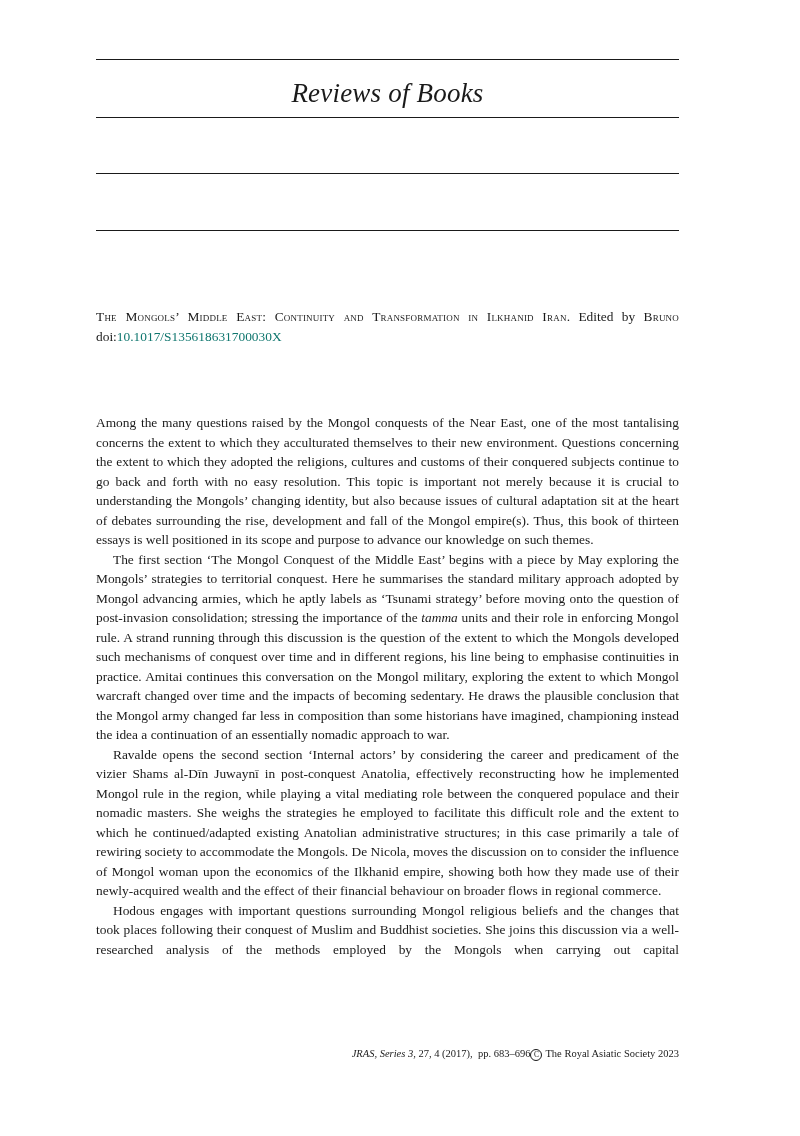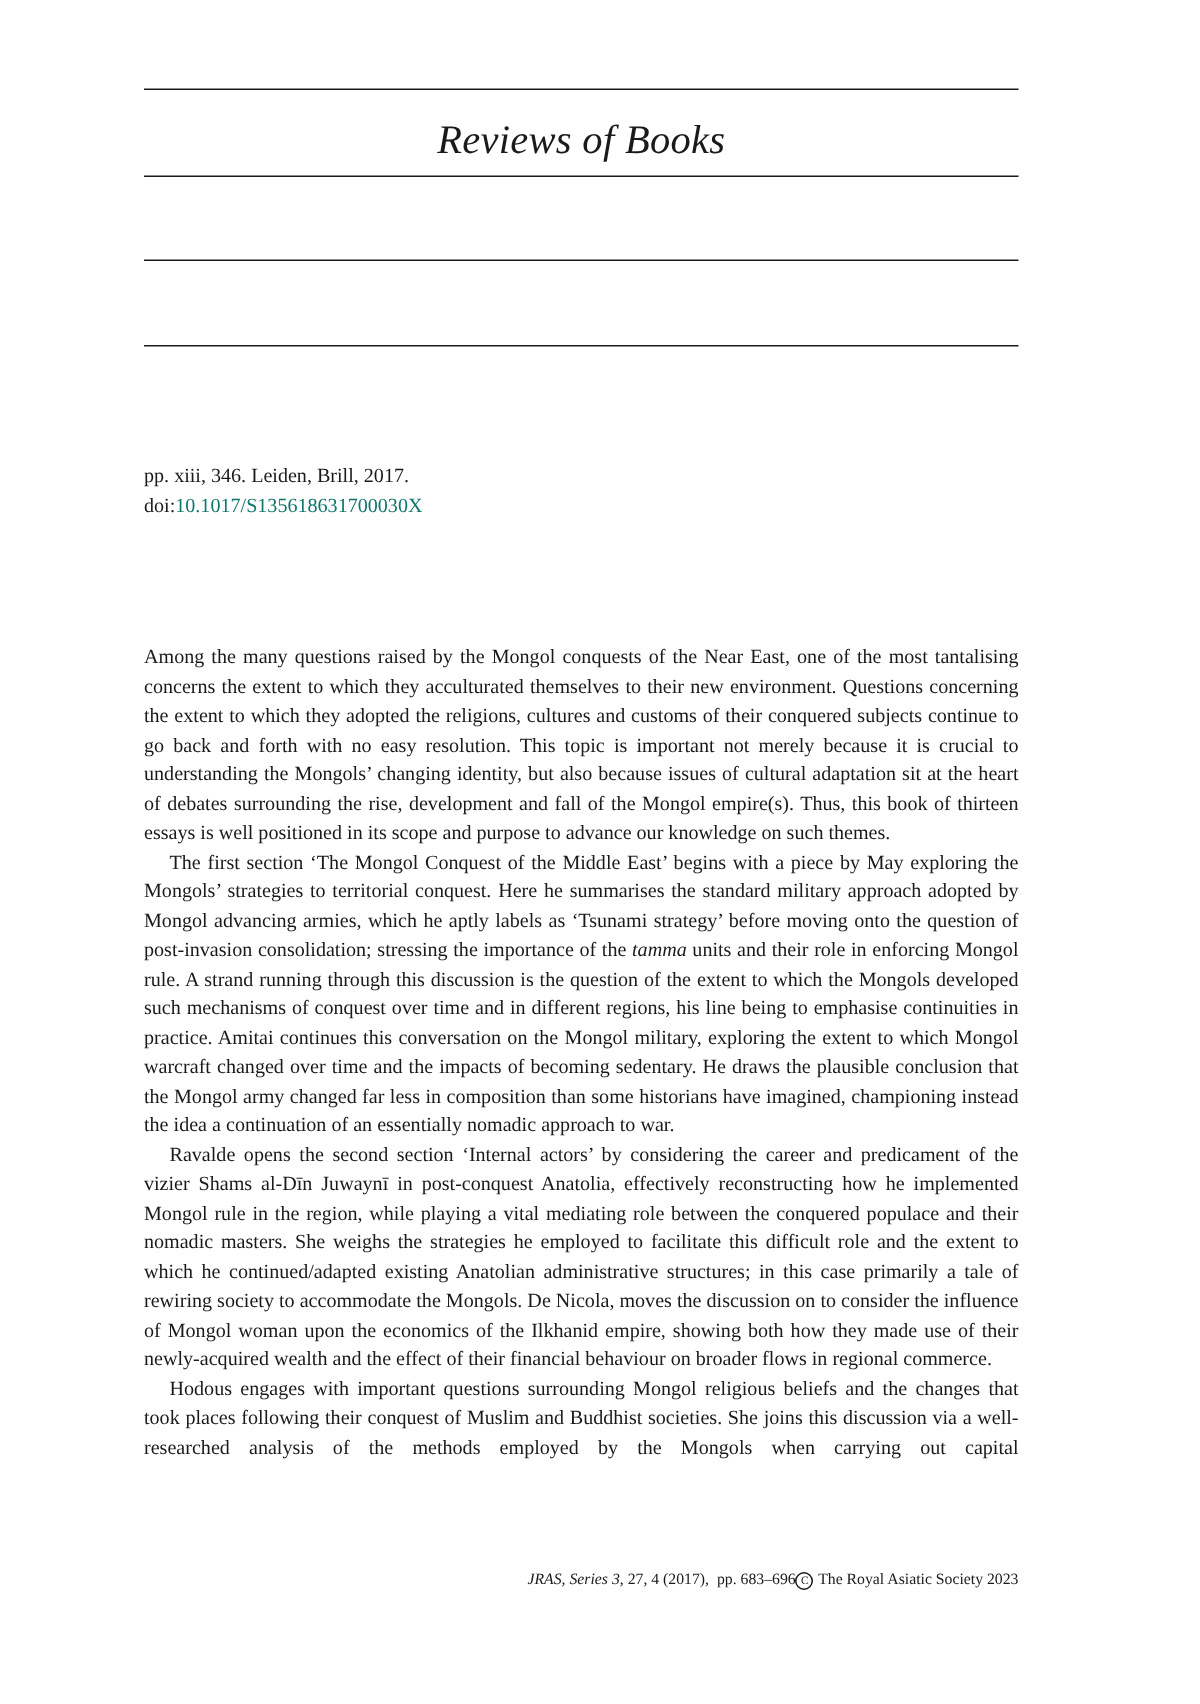--- a/index.html
+++ b/index.html
@@ -57,21 +57,21 @@
     }
     .doi-link {
       color: #0f766e;
       text-decoration: none;
       font-family: Liberation Serif, serif;
     }
     .body-text {
       position: absolute;
       left: 96px;
       width: 583px;
-      top: 428px;
+      top: 413px;
       font-size: 13.4px;
       line-height: 19.5px;
     }
     .body-text p {
       margin: 0;
       text-align: justify;
       hyphens: none;
     }
     .body-text p.indent {
       text-indent: 17px;
@@ -105,21 +105,21 @@
 </head>
 <body>
 
 <div class="rule" style="top:59px;"></div>
 <div class="header-title">Reviews of Books</div>
 <div class="rule" style="top:117px;"></div>
 <div class="rule" style="top:173px;"></div>
 <div class="rule" style="top:230px;"></div>
 
 <div class="citation">
-  <span class="line last">pp. xiii, 346. Leiden, Brill, 2017.</span>
+  <span class="line"><span class="sc">The Mongols’ Middle East: Continuity and Transformation in Ilkhanid Iran</span>. <span>Edited by</span> <span class="sc">Bruno</span></span>
   <span class="line last"><span>doi:</span><a class="doi-link" href="#">10.1017/S135618631700030X</a></span>
 </div>
 
 <div class="body-text">
   <p>Among the many questions raised by the Mongol conquests of the Near East, one of the most tantalising concerns the extent to which they acculturated themselves to their new environment. Questions concerning the extent to which they adopted the religions, cultures and customs of their conquered subjects continue to go back and forth with no easy resolution. This topic is important not merely because it is crucial to understanding the Mongols’ changing identity, but also because issues of cultural adaptation sit at the heart of debates surrounding the rise, development and fall of the Mongol empire(s). Thus, this book of thirteen essays is well positioned in its scope and purpose to advance our knowledge on such themes.</p>
   <p class="indent"><span>The first section ‘The Mongol Conquest of the Middle East’ begins with a piece by May exploring the Mongols’ strategies to territorial conquest. Here he summarises the standard military approach adopted by Mongol advancing armies, which he aptly labels as ‘Tsunami strategy’ before moving onto the question of post-invasion consolidation; stressing the importance of the </span><em>tamma</em><span> units and their role in enforcing Mongol rule. A strand running through this discussion is the question of the extent to which the Mongols developed such mechanisms of conquest over time and in different regions, his line being to emphasise continuities in practice. Amitai continues this conversation on the Mongol military, exploring the extent to which Mongol warcraft changed over time and the impacts of becoming sedentary. He draws the plausible conclusion that the Mongol army changed far less in composition than some historians have imagined, championing instead the idea a continuation of an essentially nomadic approach to war.</span></p>
   <p class="indent">Ravalde opens the second section ‘Internal actors’ by considering the career and predicament of the vizier Shams al-Dīn Juwaynī in post-conquest Anatolia, effectively reconstructing how he implemented Mongol rule in the region, while playing a vital mediating role between the conquered populace and their nomadic masters. She weighs the strategies he employed to facilitate this difficult role and the extent to which he continued/adapted existing Anatolian administrative structures; in this case primarily a tale of rewiring society to accommodate the Mongols. De Nicola, moves the discussion on to consider the influence of Mongol woman upon the economics of the Ilkhanid empire, showing both how they made use of their newly-acquired wealth and the effect of their financial behaviour on broader flows in regional commerce.</p>
   <p class="indent" style="text-align-last: justify;">Hodous engages with important questions surrounding Mongol religious beliefs and the changes that took places following their conquest of Muslim and Buddhist societies. She joins this discussion via a well-researched analysis of the methods employed by the Mongols when carrying out capital</p>
 </div>
 

